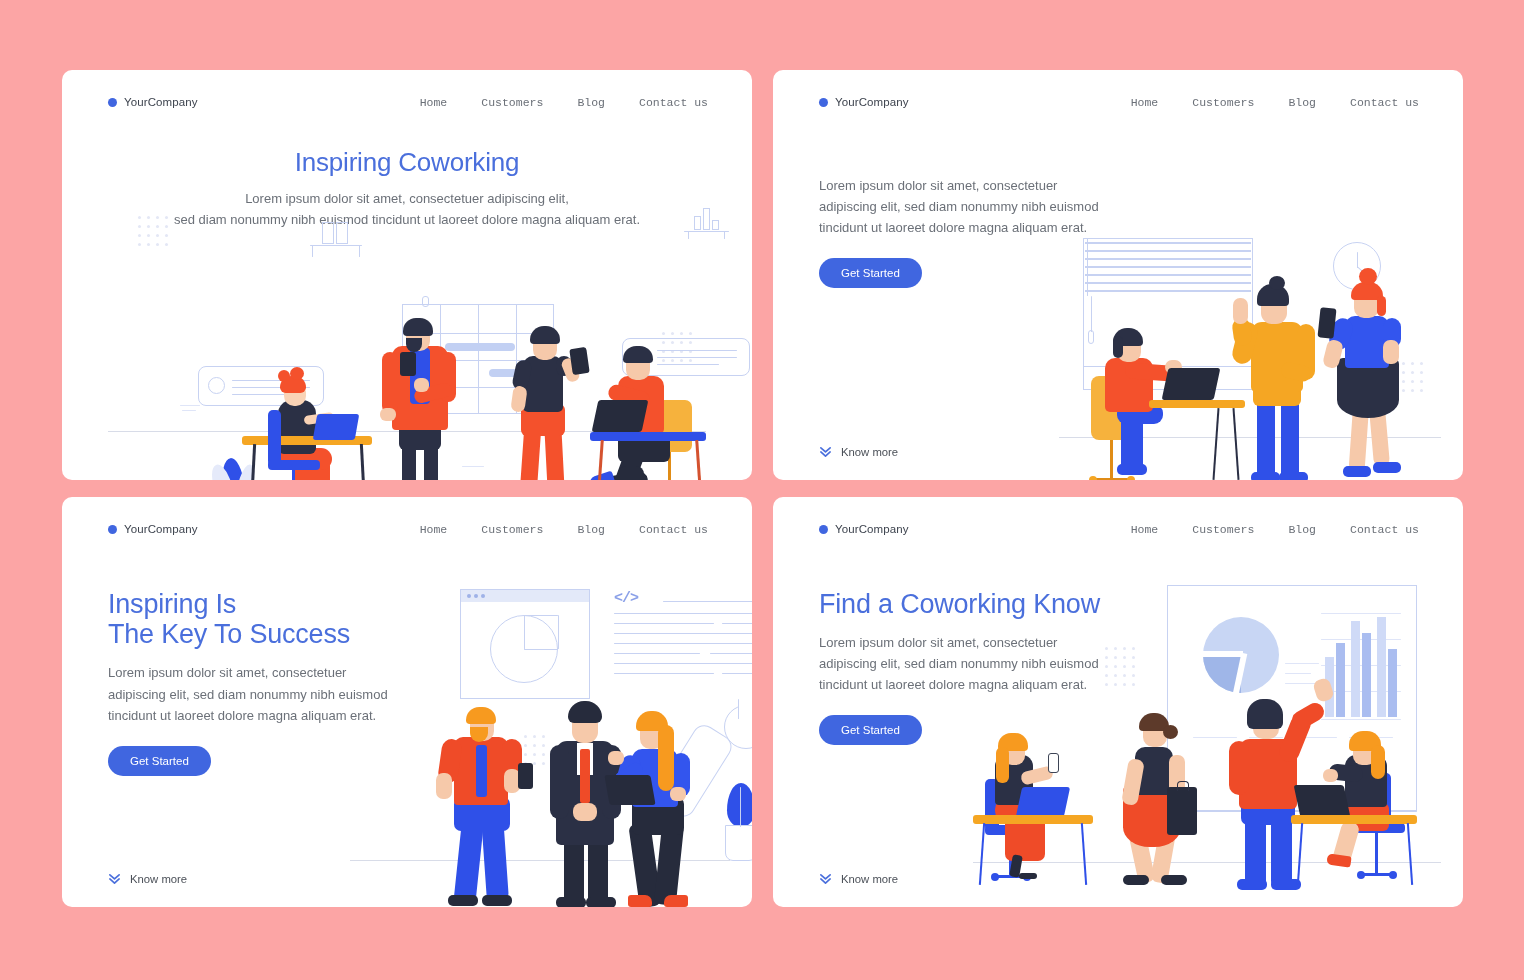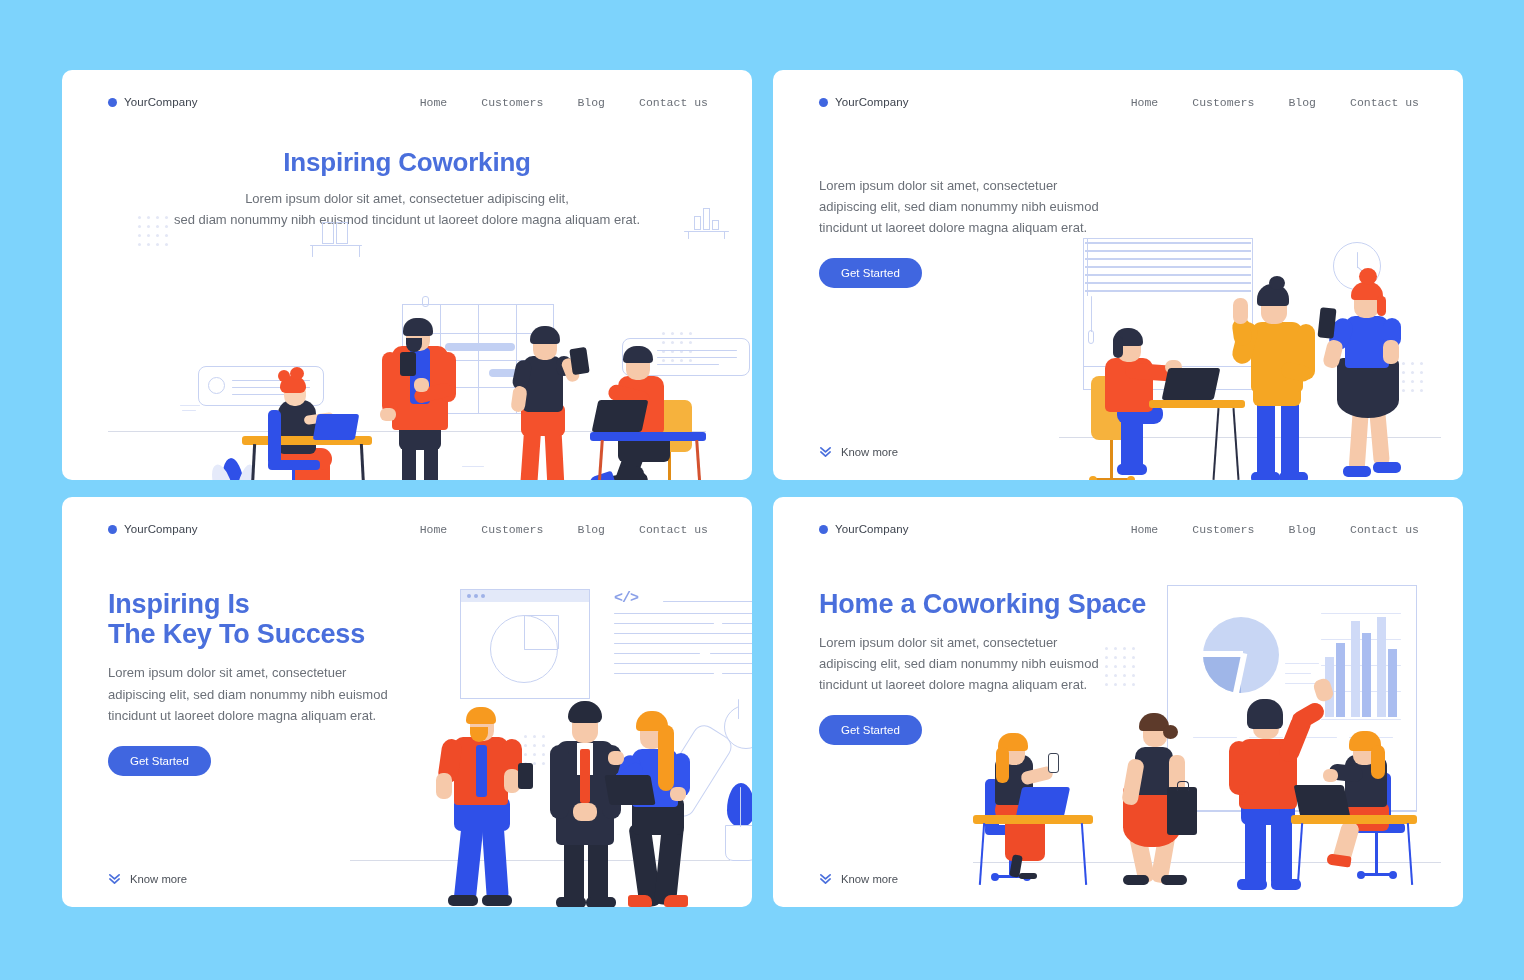--- a/index.html
+++ b/index.html
@@ -6,21 +6,21 @@
   * { box-sizing: border-box; margin: 0; padding: 0; }
   html, body {
     width: 1524px; height: 980px;
     background: #7b8cfa;
     font-family: "Liberation Sans", sans-serif;
     overflow: hidden;
   }
   .board {
     position: relative;
     width: 1524px; height: 980px;
-    background: #7dd3fc;
+    background: #fca5a5;
   }
   .panel {
     position: absolute;
     background: #ffffff;
     border-radius: 10px;
     overflow: hidden;
   }
   #panel-1 { left: 62px;  top: 70px;  width: 690px; height: 410px; }
   #panel-2 { left: 773px; top: 70px;  width: 690px; height: 410px; }
   #panel-3 { left: 62px;  top: 497px; width: 690px; height: 410px; }
@@ -36,21 +36,21 @@
   .logo-text { font-size: 11.5px; color: #3d434e; letter-spacing: .1px; }
   .nav-links { position: absolute; right: 44px; top: 26px; display: flex; gap: 34px; }
   .nav-link { font-size: 11.5px; color: #6b7078; text-decoration: none; white-space: nowrap; font-family: Liberation Mono, monospace; }
 
   
   .hero-center { position: absolute; left: 0; right: 0; top: 78px; text-align: center; }
   .hero-left   { position: absolute; left: 46px; top: 92px; width: 280px; }
 
   .h1 {
     color: #4a6fdc;
-    font-weight: 700;
+    font-weight: 400;
     line-height: 1.12;
     letter-spacing: -.2px;
   }
   #panel-1 .h1 { font-size: 26px; }
   #panel-2 .h1 { font-size: 27px; }
   #panel-3 .h1 { font-size: 27px; }
   #panel-4 .h1 { font-size: 27px; white-space: nowrap; }
 
   .sub {
     color: #6b7078;
@@ -556,21 +556,21 @@
       </div>
       <div class="nav-links">
         <a class="nav-link" href="#">Home</a>
         <a class="nav-link" href="#">Customers</a>
         <a class="nav-link" href="#">Blog</a>
         <a class="nav-link" href="#">Contact us</a>
       </div>
     </div>
 
     <div class="hero-left" style="width:330px;">
-      <h1 class="h1">Home a Coworking Space</h1>
+      <h1 class="h1">Find a Coworking Know</h1>
       <p class="sub">
         <span>Lorem ipsum dolor sit amet, consectetuer</span><br>
         <span>adipiscing elit, sed diam nonummy nibh euismod</span><br>
         <span>tincidunt ut laoreet dolore magna aliquam erat.</span>
       </p>
       <button class="btn">Get Started</button>
     </div>
 
     <div class="know">
       <svg width="13" height="13" viewBox="0 0 14 14">

